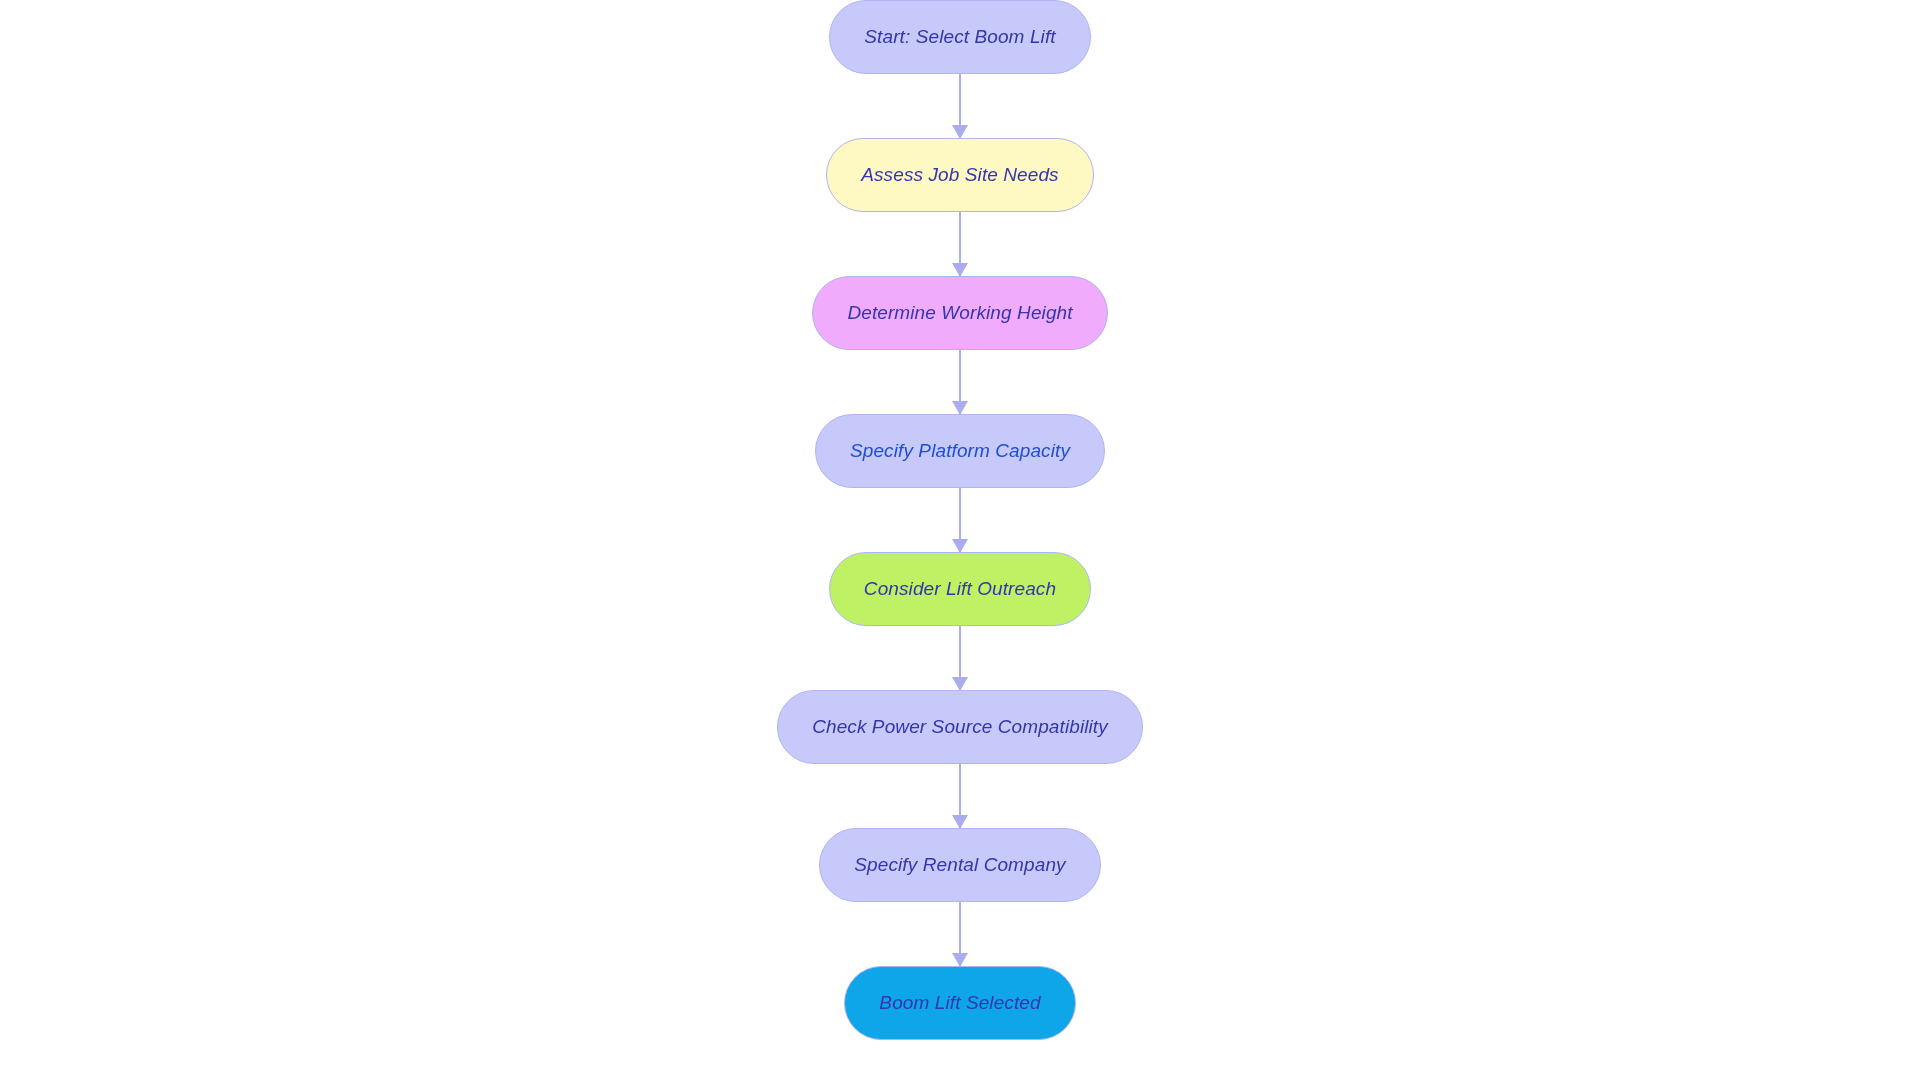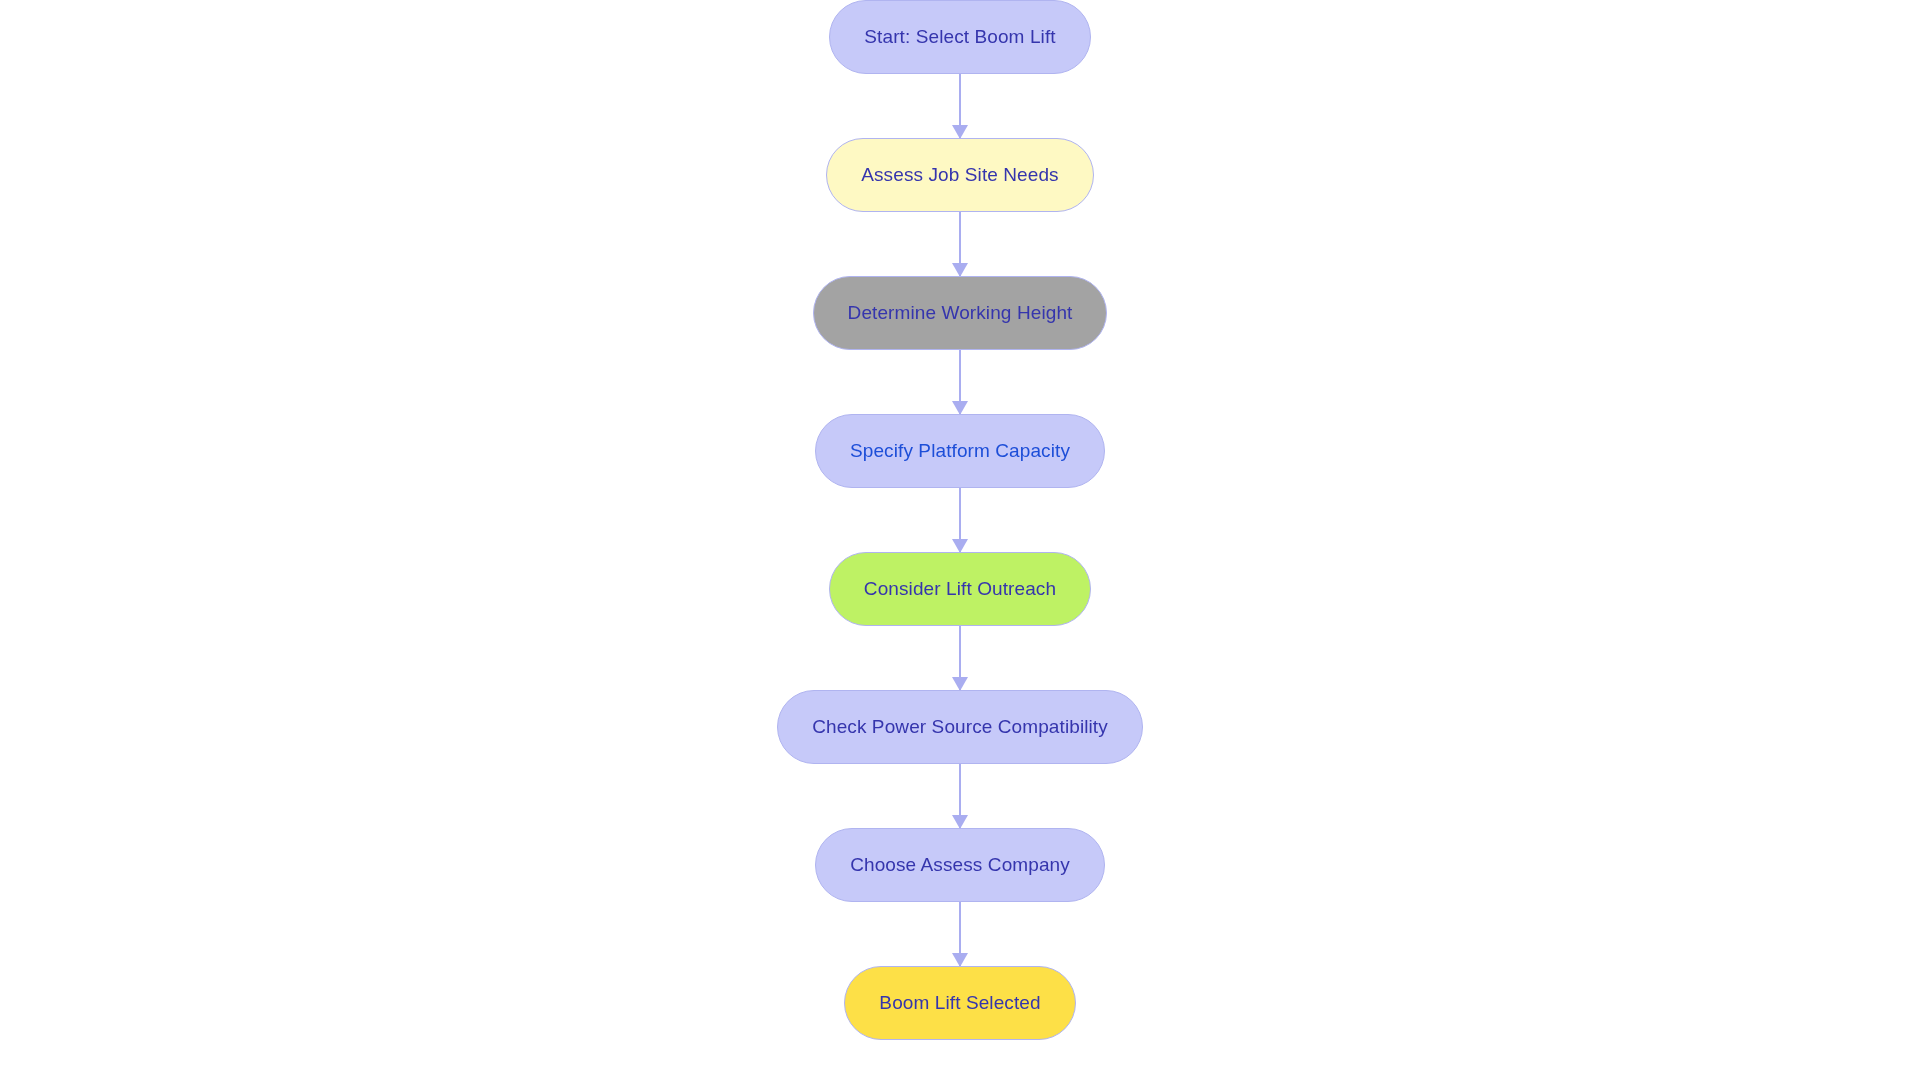--- a/index.html
+++ b/index.html
@@ -11,20 +11,21 @@
     width: 1920px;
     height: 1080px;
     overflow: hidden;
     font-family: "Liberation Sans", sans-serif;
   }
   #flowchart-canvas {
     position: relative;
     width: 1920px;
     height: 848px;
     background: #ffffff;
+    font-style: italic;
   }
   .flow-chain {
     position: absolute;
     left: 0;
     top: 0;
     width: 1920px;
     height: 1080px;
     display: flex;
     flex-direction: column;
     align-items: center;
@@ -92,21 +93,21 @@
 
     <div class="node" style="background: #fef9c3; border-color: rgb(176, 180, 240); color: rgb(53, 53, 173);">
       <span>Assess Job Site Needs</span>
     </div>
 
     <div class="connector">
       <div class="line" style="background: rgb(169, 173, 240);"></div>
       <div class="head" style="border-top-color: rgb(169, 173, 240);"></div>
     </div>
 
-    <div class="node" style="background: #a3a3a3; border-color: rgb(176, 180, 240); color: rgb(53, 53, 173);">
+    <div class="node" style="background: #f0abfc; border-color: rgb(176, 180, 240); color: rgb(53, 53, 173);">
       <span>Determine Working Height</span>
     </div>
 
     <div class="connector">
       <div class="line" style="background: rgb(169, 173, 240);"></div>
       <div class="head" style="border-top-color: rgb(169, 173, 240);"></div>
     </div>
 
     <div class="node" style="background: rgb(198, 201, 249); border-color: rgb(176, 180, 240); color: #1d4ed8;">
       <span>Specify Platform Capacity</span>
@@ -129,26 +130,26 @@
     <div class="node" style="background: rgb(198, 201, 249); border-color: rgb(176, 180, 240); color: rgb(53, 53, 173);">
       <span>Check Power Source Compatibility</span>
     </div>
 
     <div class="connector">
       <div class="line" style="background: rgb(169, 173, 240);"></div>
       <div class="head" style="border-top-color: rgb(169, 173, 240);"></div>
     </div>
 
     <div class="node" style="background: rgb(198, 201, 249); border-color: rgb(176, 180, 240); color: rgb(53, 53, 173);">
-      <span>Choose Assess Company</span>
+      <span>Specify Rental Company</span>
     </div>
 
     <div class="connector">
       <div class="line" style="background: rgb(169, 173, 240);"></div>
       <div class="head" style="border-top-color: rgb(169, 173, 240);"></div>
     </div>
 
-    <div class="node" style="background: #fde047; border-color: rgb(176, 180, 240); color: rgb(53, 53, 173);">
+    <div class="node" style="background: #0ea5e9; border-color: rgb(176, 180, 240); color: rgb(53, 53, 173);">
       <span>Boom Lift Selected</span>
     </div>
 
   </div>
 </div>
 
 </body></html>

